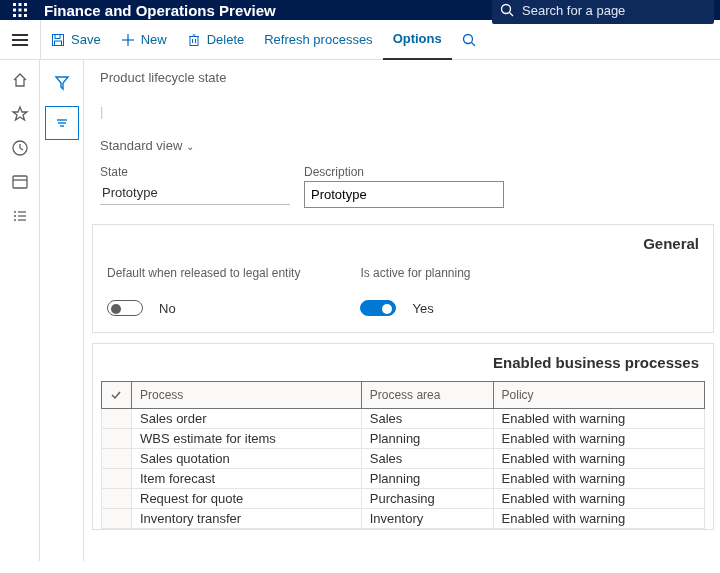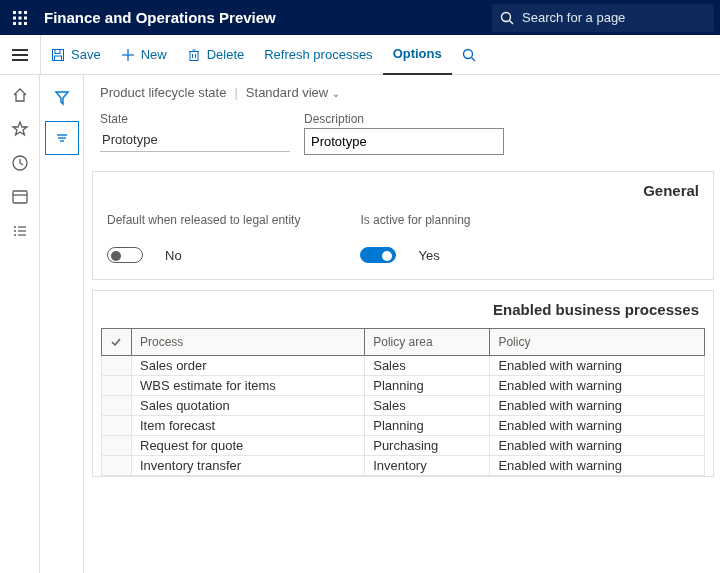--- a/index.html
+++ b/index.html
@@ -1,18 +1,18 @@
 <!DOCTYPE html>
 <html><head>
 <meta charset="utf-8">
 <style>
   * { box-sizing: border-box; margin: 0; padding: 0; }
   body { font-family: "Segoe UI", Arial, sans-serif; font-size: 13px; color: #323130; background: #fff; width: 720px; height: 573px; overflow: hidden; }
   
-  .title-bar { height: 35px; background: #001c4e; color: #fff; display: flex; align-items: center; }
+  .title-bar { height: 20px; background: #001c4e; color: #fff; display: flex; align-items: center; }
   .waffle { width: 40px; height: 32px; display: flex; align-items: center; justify-content: center; cursor: pointer; }
   .waffle svg { fill: #fff; }
   .app-title { font-size: 15px; font-weight: 600; padding-left: 4px; flex: 0 0 auto; }
   .title-spacer { flex: 1; }
   .search-box { background: #0e2a5c; height: 28px; width: 222px; display: flex; align-items: center; border-radius: 2px; margin-right: 6px; }
   .search-box .sicon { width: 30px; display: flex; align-items: center; justify-content: center; }
   .search-box .sicon svg { stroke: #fff; fill: none; }
   .search-box span.ph { color: #e0e6f0; font-size: 13px; }
 
   .action-bar { height: 40px; border-bottom: 1px solid #e1dfdd; display: flex; align-items: center; }
@@ -29,35 +29,35 @@
   .nav-item svg { stroke:#605e5c; fill:none; stroke-width:1.3; }
   
   .sub-rail { width:44px; border-right:1px solid #e1dfdd; display:flex; flex-direction:column; align-items:center; padding-top:6px; gap:6px;}
   .sub-item { width:34px; height:34px; display:flex; align-items:center; justify-content:center; cursor:pointer;}
   .sub-item.funnel svg { stroke:#0078d4; fill:none; stroke-width:1.4;}
   .sub-item.lines { border:1px solid #0078d4; color:#0078d4;}
   .sub-item.lines svg { stroke:#0078d4; fill:none; stroke-width:1.4;}
 
   .main { flex:1; overflow:auto; }
   .hdr { padding:10px 16px 6px; }
-  .crumb { font-size:13px; color:#605e5c; display:flex; align-items:flex-start; gap:8px; }
+  .crumb { font-size:13px; color:#605e5c; display:flex; align-items:flex-start; gap:19px;flex-direction:column; }
   .crumb .sep { color:#c8c6c4;}
   .crumb .chev { font-size:10px; }
   .crumb-link{cursor:pointer;}
   
   .fields { display:flex; gap:14px; padding:6px 16px 12px;}
   .fld label { font-size:12px; color:#605e5c; display:block; margin-bottom:2px;}
   .fld .ro { border-bottom:1px solid #bdbdbd; padding:4px 2px; width:190px; }
   .fld input { border:1px solid #8a8886; padding:5px 6px; width:200px; font-size:13px; }
 
   .section-card { border:1px solid #e1dfdd; margin:4px 6px 10px 8px;  }
   .card-heading { padding:10px 14px 0; font-size:15px; font-weight:600;text-align:right; }
   .gen-body { display:flex; gap:60px; padding:14px 14px 16px; }
   .toggle-label { font-size:12px; color:#605e5c; margin-bottom:20px; display:block;}
-  .toggle-row { display:flex; align-items:center; gap:22px;}
+  .toggle-row { display:flex; align-items:center; gap:16px;}
   .switch { width:36px; height:16px; border-radius:10px; position:relative; cursor:pointer; }
   .switch::after{content:""; position:absolute; width:10px; height:10px; border-radius:50%; top:3px;}
   .switch.off { border:1px solid #605e5c; background:#fff;}
   .switch.off::after{ left:3px; background:#605e5c;}
   .switch.on { background:#0078d4; border:1px solid #0078d4;}
   .switch.on::after{ right:3px; background:#fff;}
   
   .proc-card { border:1px solid #e1dfdd; margin:4px 6px 10px 8px;}
   .tbl { width:calc(100% - 16px); margin:10px 8px 0; border-collapse:collapse; font-size:13px;}
   .tbl th { text-align:left; font-weight:400; color:#605e5c; border:1px solid #737373; padding:6px 8px; font-size:12px; background:#faf9f8;}
@@ -250,21 +250,21 @@
       <div class="card-heading">Enabled business processes</div>
       <table class="tbl">
         <thead>
           <tr>
             <th class="chk">
                 <svg width="12" height="12">
                   <path d="M2 6 L5 9 L10 3"></path>
                 </svg>
               </th>
             <th>Process</th>
-            <th>Policy area</th>
+            <th>Process area</th>
             <th>Policy</th>
           </tr>
         </thead>
         <tbody id="proc-body">
             <tr>
               <td class="sel"></td>
               <td>Sales order</td>
               <td>Sales</td>
               <td>Enabled with warning</td>
             </tr>

